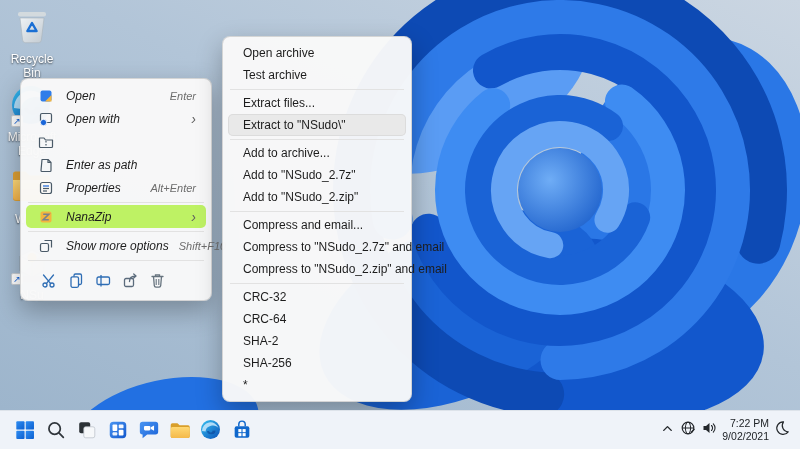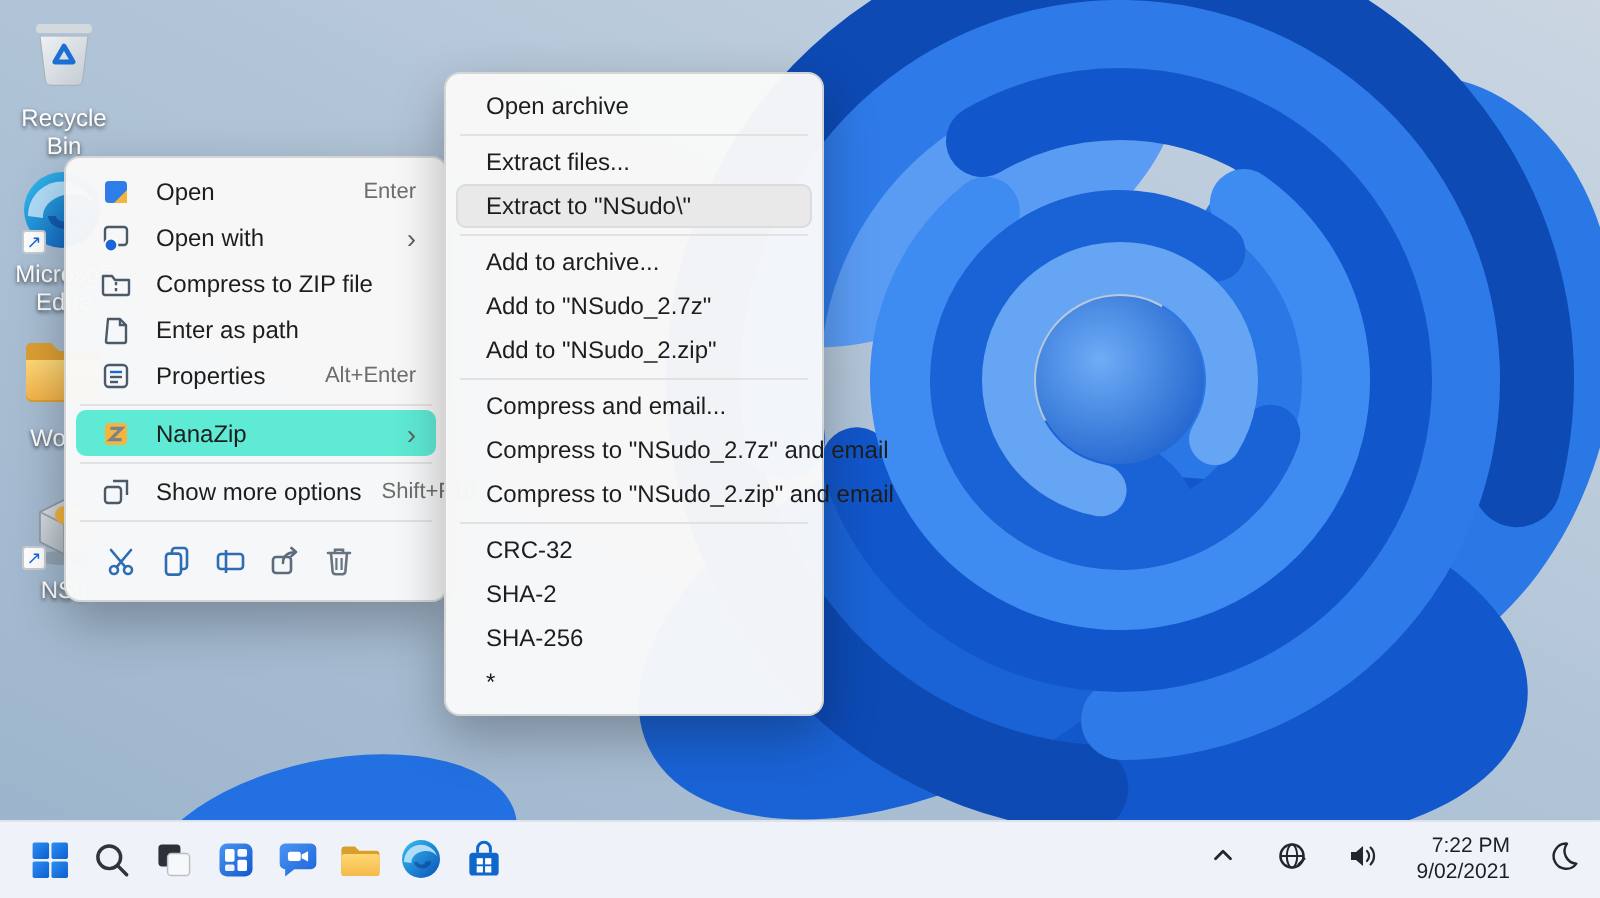--- a/index.html
+++ b/index.html
@@ -10,44 +10,44 @@
   .wallpaper { position: absolute; left: 0; top: 0; width: 800px; height: 410px; }
 
   
   .desktop-icon { position: absolute; width: 62px; display: flex; flex-direction: column; align-items: center; z-index: 1; }
   .desktop-icon .glyph { width: 44px; height: 44px; position: relative; }
   .desktop-icon .label { font-size: 12px; color: #fff; text-shadow: 0 1px 2px rgba(0,0,0,.7); text-align: center; line-height: 1.2; margin-top: 2px; }
   .sc-arrow { position: absolute; left: 1px; bottom: 1px; width: 12px; height: 12px; background: #fff; border-radius: 2px; border: 1px solid #c8cdd2; color: #1a66d9; font-size: 9px; line-height: 10px; text-align: center; }
 
   
   .menu { position: absolute; background: rgba(249,249,249,.97); border: 1px solid rgba(0,0,0,.14); border-radius: 8px; box-shadow: 0 10px 26px rgba(0,0,0,.28); padding: 5px; }
-  .context-menu { left: 32px; top: 78px; width: 192px; z-index: 10; }
+  .context-menu { left: 20px; top: 78px; width: 192px; z-index: 10; font-style: italic; }
   .submenu { left: 222px; top: 36px; width: 190px; z-index: 11; }
 
   .mi { display: flex; align-items: center; height: 23px; padding: 0 10px 0 12px; border-radius: 5px; font-size: 12px; color: #1d1d1d; }
   .mi .ico { width: 16px; height: 16px; margin-right: 12px; flex: 0 0 16px; }
   .mi .lbl { flex: 1 1 auto; white-space: nowrap; }
   .mi .hint { font-size: 11px; color: #6d6d6d; margin-left: 10px; }
   .mi .chev { font-size: 14px; color: #5f5f5f; margin-left: 10px; line-height: 1; }
-  .mi.hl { background: #5eead4; }
+  .mi.hl { background: #bef264; }
 
   .smi { display: flex; align-items: center; height: 22px; padding: 0 10px 0 15px; border-radius: 5px; font-size: 12px; color: #1d1d1d; white-space: nowrap; }
   .smi.hl { background: #e9e9e9; box-shadow: inset 0 0 0 1px #dcdcdc; }
 
   .sep { height: 1px; background: #e2e2e2; margin: 2.5px 2px; }
   .ssep { height: 1px; background: #e2e2e2; margin: 2.5px 2px; }
 
   .action-row { display: flex; align-items: center; gap: 1px; padding: 3px 0 1px 10px; height: 32px; }
   .action-btn { width: 26px; height: 26px; border-radius: 5px; display: flex; align-items: center; justify-content: center; }
 
   
   .taskbar { position: absolute; left: 0; bottom: 0; width: 800px; height: 39px; background: #eff3f9; border-top: 1px solid #dde3ea; display: flex; align-items: center; z-index: 20; }
   .task-icons { display: flex; align-items: center; gap: 7px; padding-left: 13px; }
   .task-btn { width: 24px; height: 24px; display: flex; align-items: center; justify-content: center; border-radius: 4px; }
-  .tray { margin-left: auto; display: flex; align-items: center; gap: 19px; padding-right: 10px; }
+  .tray { margin-left: auto; display: flex; align-items: center; gap: 5px; padding-right: 10px; }
   .clock { text-align: right; font-size: 10.5px; color: #1b1f23; line-height: 1.25; }
 </style>
 </head>
 <body>
 
 <div class="desktop">
 
   <svg class="wallpaper" viewBox="0 0 800 410" preserveAspectRatio="none">
     <defs>
       <linearGradient id="bgG" x1="0" y1="1" x2="1" y2="0">
@@ -167,21 +167,20 @@
       </svg>
       <span class="lbl">Open with</span>
       <span class="chev">›</span>
     </div>
 
     <div class="mi">
       <svg class="ico" viewBox="0 0 16 16">
         <path d="M1.5,4 h4.5 l1.5,2 h7 v6.5 a1,1 0 0 1 -1,1 h-11 a1,1 0 0 1 -1,-1 z" fill="none" stroke="#4a5a68" stroke-width="1.2" stroke-linejoin="round"></path>
         <line x1="8" y1="7" x2="8" y2="13" stroke="#4a5a68" stroke-width="1.2" stroke-dasharray="1.6 1.4"></line>
       </svg>
-      <span class="lbl">Compress to ZIP file</span>
     </div>
 
     <div class="mi">
       <svg class="ico" viewBox="0 0 16 16">
         <path d="M4,2.5 h6 l3,3 v8 a1,1 0 0 1 -1,1 h-8 a1,1 0 0 1 -1,-1 z" fill="none" stroke="#4a5a68" stroke-width="1.2" stroke-linejoin="round"></path>
         <path d="M10,2.5 v3 h3" fill="none" stroke="#4a5a68" stroke-width="1.2"></path>
       </svg>
       <span class="lbl">Enter as path</span>
     </div>
 
@@ -251,33 +250,35 @@
           <path d="M3,4.5 h11 M6.5,4.5 v-1.6 h4 v1.6" fill="none" stroke="#67747f" stroke-width="1.3" stroke-linecap="round"></path>
           <path d="M4.5,4.5 l0.8,9.2 a1.6,1.6 0 0 0 1.6,1.4 h3.2 a1.6,1.6 0 0 0 1.6,-1.4 l0.8,-9.2" fill="none" stroke="#67747f" stroke-width="1.3"></path>
           <path d="M7.2,7 v6 M9.8,7 v6" stroke="#67747f" stroke-width="1.1"></path>
         </svg>
       </div>
     </div>
   </div>
 
   <div class="menu submenu">
     <div class="smi">Open archive</div>
+    <div class="smi">Test archive</div>
     <div class="ssep"></div>
     <div class="smi">Extract files...</div>
     <div class="smi hl">Extract to "NSudo\"</div>
     <div class="ssep"></div>
     <div class="smi">Add to archive...</div>
     <div class="smi">Add to "NSudo_2.7z"</div>
     <div class="smi">Add to "NSudo_2.zip"</div>
     <div class="ssep"></div>
     <div class="smi">Compress and email...</div>
     <div class="smi">Compress to "NSudo_2.7z" and email</div>
     <div class="smi">Compress to "NSudo_2.zip" and email</div>
     <div class="ssep"></div>
     <div class="smi">CRC-32</div>
+    <div class="smi">CRC-64</div>
     <div class="smi">SHA-2</div>
     <div class="smi">SHA-256</div>
     <div class="smi">*</div>
   </div>
 
   <div class="taskbar">
     <div class="task-icons">
       <div class="task-btn">
         <svg width="22" height="22" viewBox="0 0 24 24">
           <defs>

